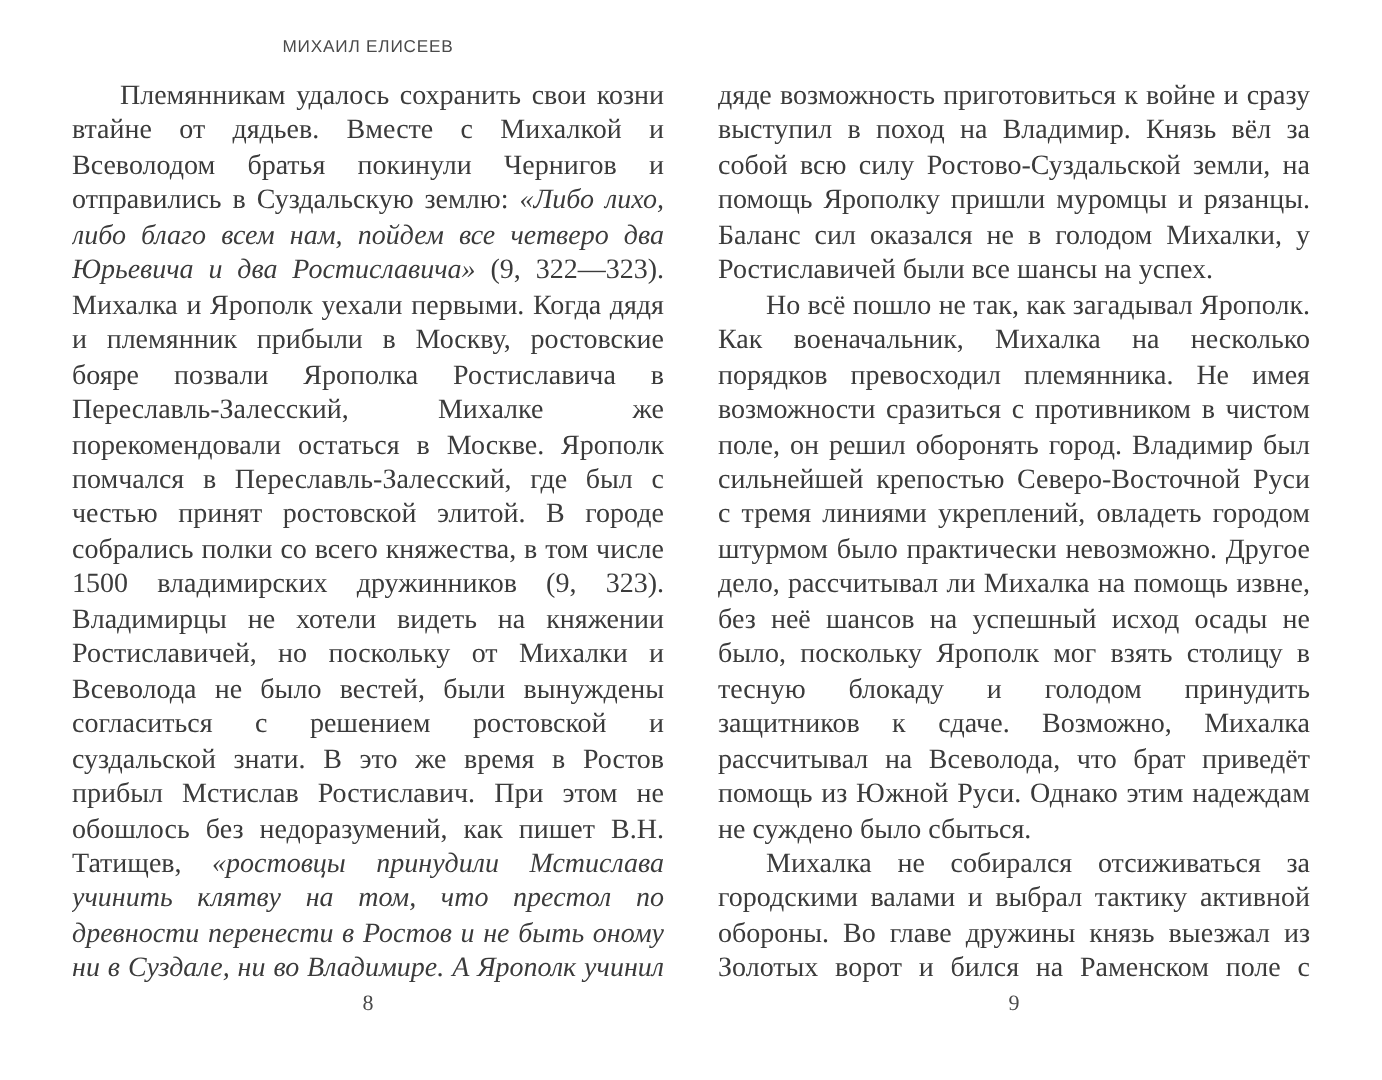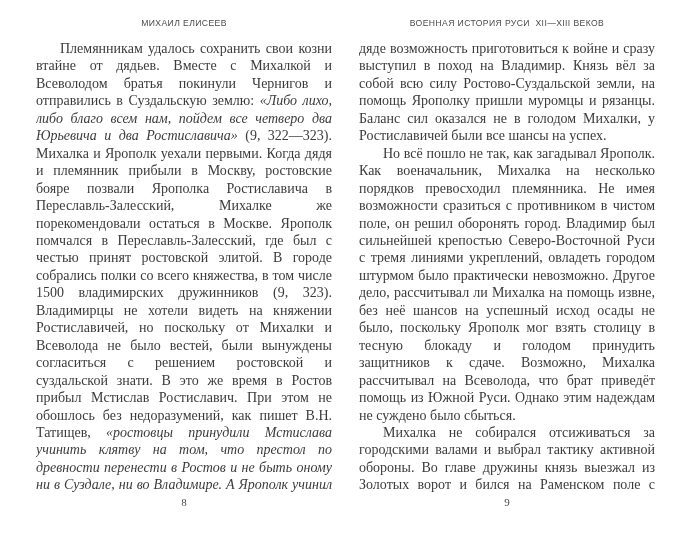--- a/index.html
+++ b/index.html
@@ -42,21 +42,20 @@
   <section class="page left">
     <div class="running-head">МИХАИЛ ЕЛИСЕЕВ</div>
     <div class="page-body">
         <p class="para indent"><span>Племянникам удалось сохранить свои козни втайне от дядьев. Вместе с Михалкой и Всеволодом братья покинули Чернигов и отправились в Суздальскую землю: </span><span class="it">«Либо лихо, либо благо всем нам, пойдем все четверо два Юрьевича и два Ростиславича»</span><span> (9, 322—323). Михалка и Ярополк уехали первыми. Когда дядя и племянник прибыли в Москву, ростовские бояре позвали Ярополка Ростиславича в Переславль-Залесский, Михалке же порекомендовали остаться в Москве. Ярополк помчался в Переславль-Залесский, где был с честью принят ростовской элитой. В городе собрались полки со всего княжества, в том числе 1500 владимирских дружинников (9, 323). Владимирцы не хотели видеть на княжении Ростиславичей, но поскольку от Михалки и Всеволода не было вестей, были вынуждены согласиться с решением ростовской и суздальской знати. В это же время в Ростов прибыл Мстислав Ростиславич. При этом не обошлось без недоразумений, как пишет В.Н. Татищев, </span><span class="it">«ростовцы принудили Мстислава учинить клятву на том, что престол по древности перенести в Ростов и не быть оному ни в Суздале, ни во Владимире. А Ярополк учинил клятву суздальцам, что ему жить в Суздале и Владимир иметь как пригород суздальский»</span><span> (84, 511). Ростов и Суздаль вновь спорили о старшинстве.</span></p>
         <p class="para indent"><span>Когда Михалка узнал о событиях в Переславле-Залесском и Ростове, то понял, что племянники его обманули. Оценив обстановку с военной точки зрения, князь принял единственное правильное решение — идти на стольный Владимир, где его ждали. Владимирцы с радостью приняли Михалку и изъявили желание сражаться за своего князя. Главной бедой стало отсутствие времени. Если в распоряжении Ярополка были готовые к бою полки Суздальской земли и дружина Глеба Рязанского, то Михалке ещё только предстояло собрать воинство. Ситуация осложнялась тем, что владимирская дружина находилась в Переславле-Залесском и была готова выступить в поход под стягом Ярополка. Поэтому племянник не дал</span></p>
       </div>
     <div class="folio">8</div>
   </section>
 
   <section class="page right">
-    <div class="running-head">ВОЕННАЯ ИСТОРИЯ РУСИ  XII—XIII ВЕКОВ</div>
     <div class="page-body">
         <p class="para"><span>дяде возможность приготовиться к войне и сразу выступил в поход на Владимир. Князь вёл за собой всю силу Ростово-Суздальской земли, на помощь Ярополку пришли муромцы и рязанцы. Баланс сил оказался не в голодом Михалки, у Ростиславичей были все шансы на успех.</span></p>
         <p class="para indent"><span>Но всё пошло не так, как загадывал Ярополк. Как военачальник, Михалка на несколько порядков превосходил племянника. Не имея возможности сразиться с противником в чистом поле, он решил оборонять город. Владимир был сильнейшей крепостью Северо-Восточной Руси с тремя линиями укреплений, овладеть городом штурмом было практически невозможно. Другое дело, рассчитывал ли Михалка на помощь извне, без неё шансов на успешный исход осады не было, поскольку Ярополк мог взять столицу в тесную блокаду и голодом принудить защитников к сдаче. Возможно, Михалка рассчитывал на Всеволода, что брат приведёт помощь из Южной Руси. Однако этим надеждам не суждено было сбыться.</span></p>
         <p class="para indent"><span>Михалка не собирался отсиживаться за городскими валами и выбрал тактику активной обороны. Во главе дружины князь выезжал из Золотых ворот и бился на Раменском поле с гриднями Мстислава и Ярополка. Владимирцы храбро сражались на валах и боевых площадках, успешно отражая вражеские атаки. Воины Ростиславичей вместе с муромскими и рязанскими союзниками грабили окрестности, множество сёл и деревень подверглись разорению. Всё это время продолжались бои за Владимир, но успехи Мстислава и Ярополка были более чем сомнительны.</span></p>
       </div>
     <div class="folio">9</div>
   </section>
 
 </div>
 

